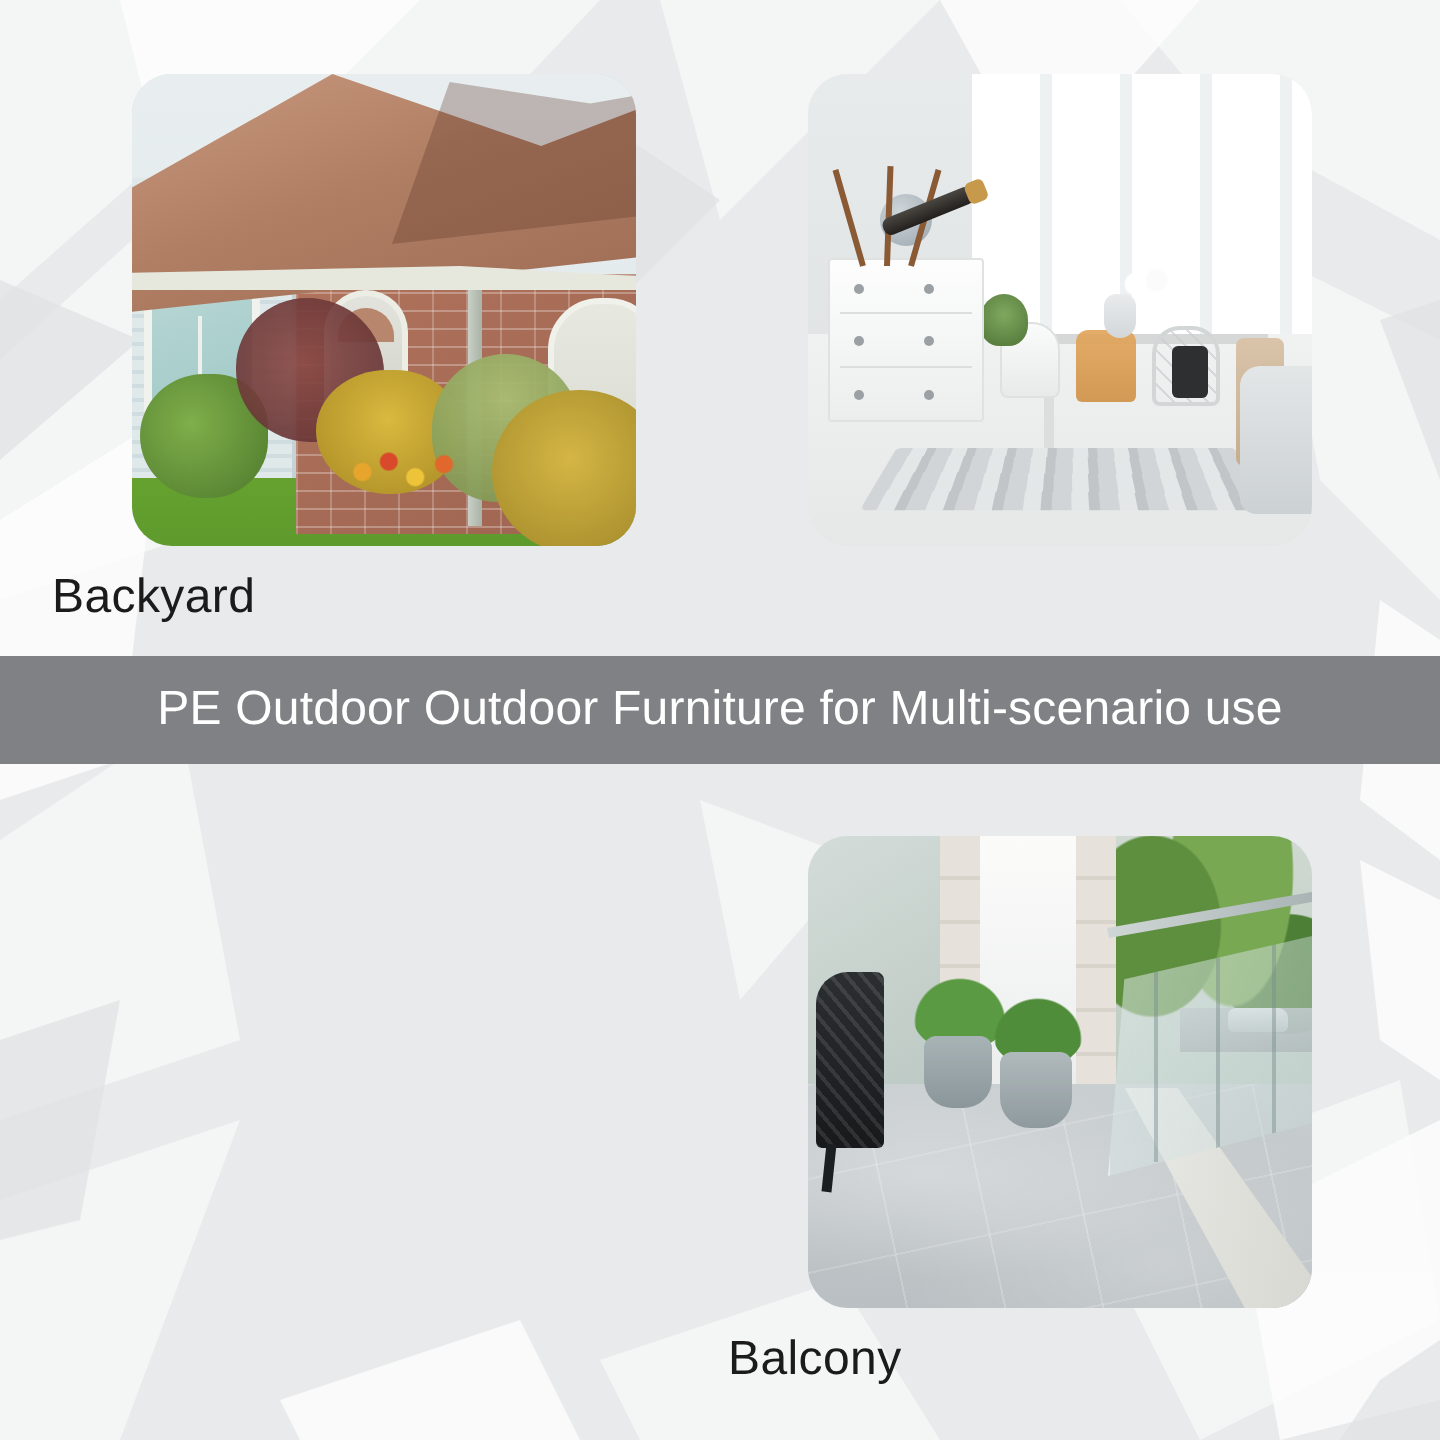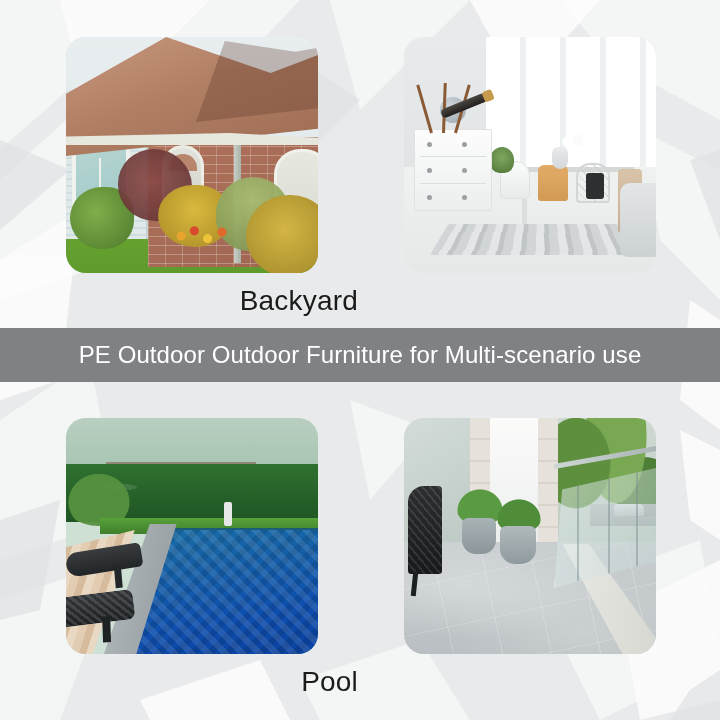--- a/index.html
+++ b/index.html
@@ -49,22 +49,22 @@
     height: 236px;
     border-radius: 20px;
     overflow: hidden;
     background: #cfd3d6;
   }
 
   .caption {
     position: absolute;
     left: -40px;
     width: 332px;
-    text-align: right;
-    font-size: 28px;
+    text-align: left;
+    font-size: 24px;
     line-height: 1;
     color: #1b1b1b;
     letter-spacing: .2px;
   }
   .tile.r1 .caption { top: 250px; }
   .tile.r2 .caption { top: 250px; }
 
   
   .banner {
     position: absolute;
@@ -593,40 +593,20 @@
         </div>
         <div class="lyr in-sofa"></div>
       </div>
     </div>
   </div>
 
   <div class="banner">
     <div class="banner-text">PE Outdoor Outdoor Furniture for Multi-scenario use</div>
   </div>
 
-  <div class="tile r2 c1">
-    <div class="photo">
-      <div class="scene">
-        <div class="lyr pl-base"></div>
-        <div class="lyr pl-trees"></div>
-        <div class="lyr pl-wall"></div>
-        <div class="lyr pl-hedge"></div>
-        <div class="lyr pl-palm"></div>
-        <div class="lyr pl-grass"></div>
-        <div class="lyr pl-post"></div>
-        <div class="lyr pl-water-far"></div>
-        <div class="lyr pl-water"></div>
-        <div class="lyr pl-coping"></div>
-        <div class="lyr pl-deck"></div>
-        <div class="lyr pl-lounger-a"></div>
-        <div class="lyr pl-lounger-b"></div>
-      </div>
-    </div>
-    <div class="caption">Pool</div>
-  </div>
 
   <div class="tile r2 c2">
     <div class="photo">
       <div class="scene">
         <div class="lyr bl-base"></div>
         <div class="lyr bl-outside"></div>
         <div class="lyr bl-road"></div>
         <div class="lyr bl-car"></div>
         <div class="lyr bl-glasswall"></div>
         <div class="lyr bl-stone"></div>
@@ -639,15 +619,16 @@
           <div class="bl-rail-mull lyr" style="left:80%;top:1%;height:90%"></div>
         </div>
         <div class="lyr bl-rail-top"></div>
         <div class="lyr bl-leaf-a"></div>
         <div class="lyr bl-leaf-b"></div>
         <div class="lyr bl-pot-a"></div>
         <div class="lyr bl-pot-b"></div>
         <div class="lyr bl-chair"></div>
       </div>
     </div>
+    <div class="caption">Balcony</div>
   </div>
 
 </div>
 
 </body></html>

